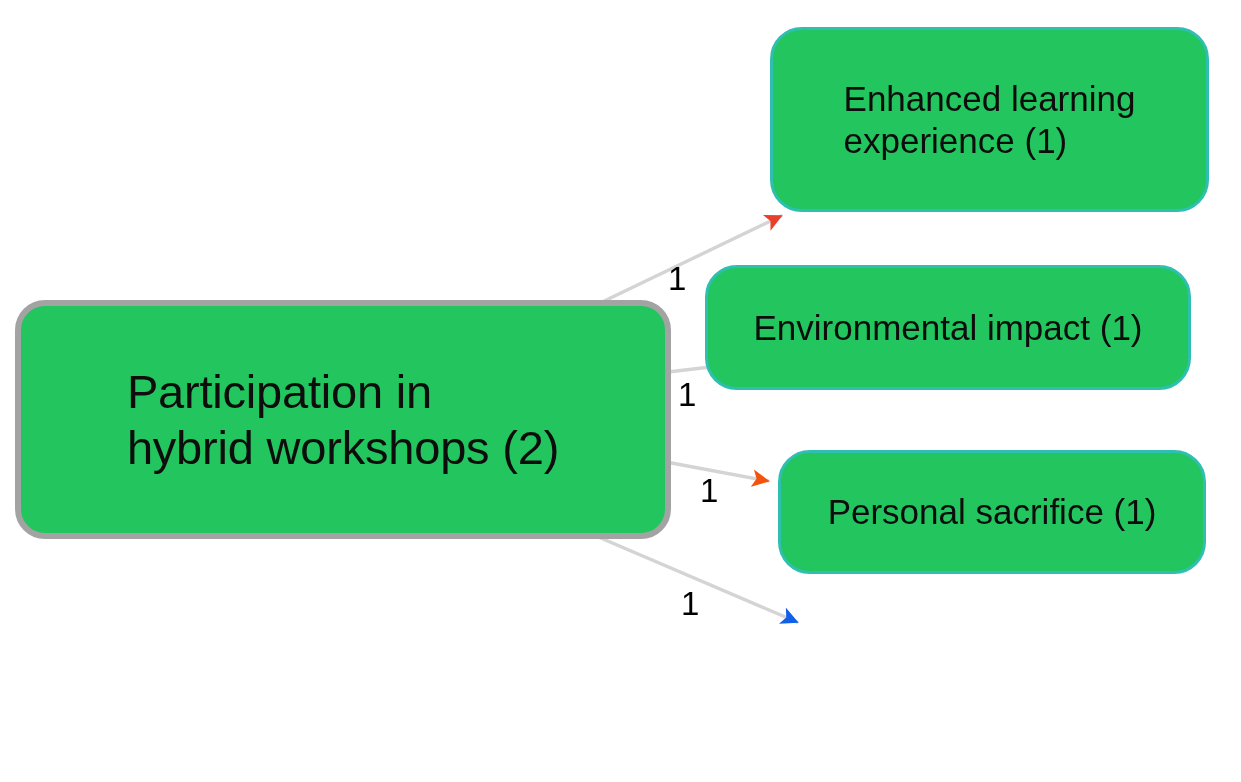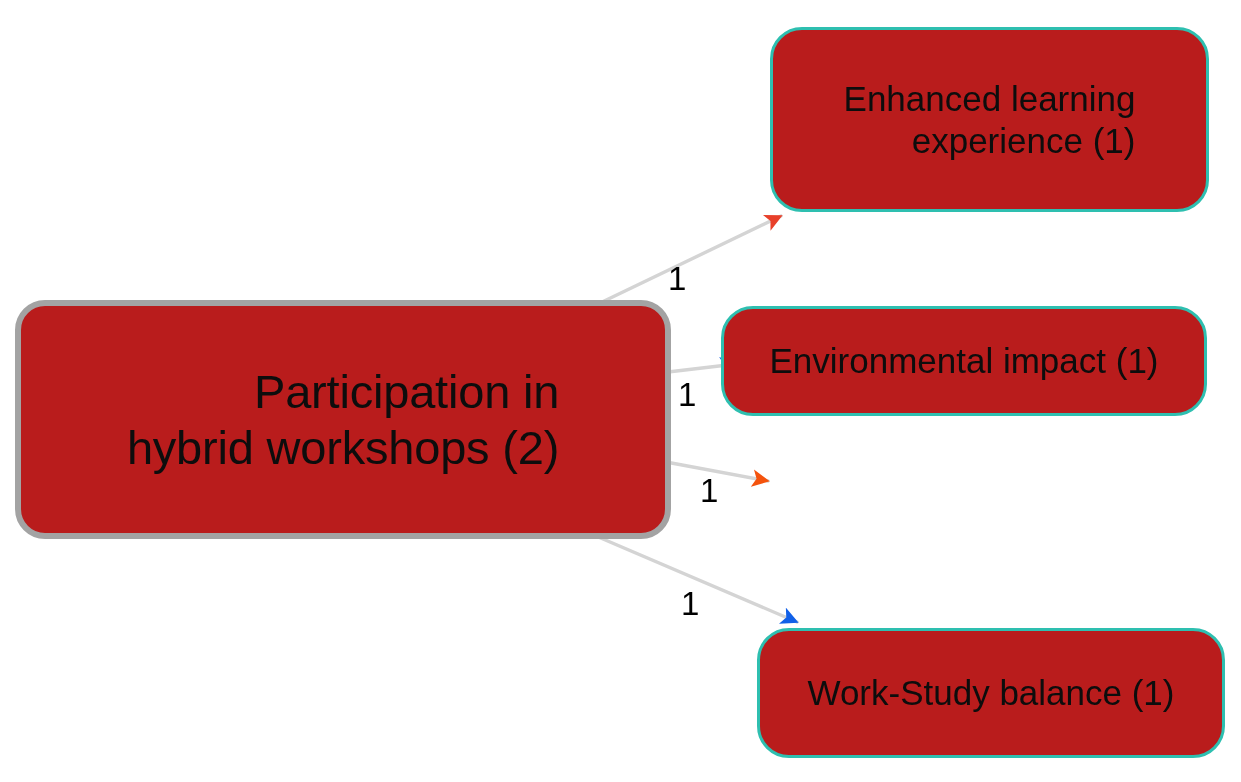--- a/index.html
+++ b/index.html
@@ -28,22 +28,22 @@
     width: 1241px;
     height: 782px;
     pointer-events: none;
   }
   .node {
     position: absolute;
     box-sizing: border-box;
     display: flex;
     align-items: center;
     justify-content: center;
-    text-align: right;
-    background: #b91c1c;
+    text-align: left;
+    background: #22c55e;
     color: #0d0d0d;
     line-height: 1.18;
     white-space: pre-line;
   }
   .node-root {
     left: 15px;
     top: 300px;
     width: 656px;
     height: 239px;
     border: 6px solid #a3a3a3;
@@ -56,25 +56,24 @@
     border-radius: 32px;
     font-size: 35px;
   }
   .node-c0 {
     left: 770px;
     top: 27px;
     width: 439px;
     height: 185px;
   }
   .node-c1 {
-    left: 721px;
+    left: 705px;
     top: 265px;
     width: 486px;
-    height: 110px;
-    margin-top: 41px;
+    height: 125px;
   }
   .node-c2 {
     left: 778px;
     top: 450px;
     width: 428px;
     height: 124px;
   }
   .node-c3 {
     left: 757px;
     top: 628px;
@@ -125,22 +124,22 @@
   </svg>
 
   <div class="node node-root">Participation in
 hybrid workshops (2)</div>
 
   <div class="node node-child node-c0">Enhanced learning
 experience (1)</div>
 
   <div class="node node-child node-c1">Environmental impact (1)</div>
 
+  <div class="node node-child node-c2">Personal sacrifice (1)</div>
 
-  <div class="node node-child node-c3">Work-Study balance (1)</div>
 
   <div class="edge-label el0">1</div>
 
   <div class="edge-label el1">1</div>
 
   <div class="edge-label el2">1</div>
 
   <div class="edge-label el3">1</div>
 
 </div>

